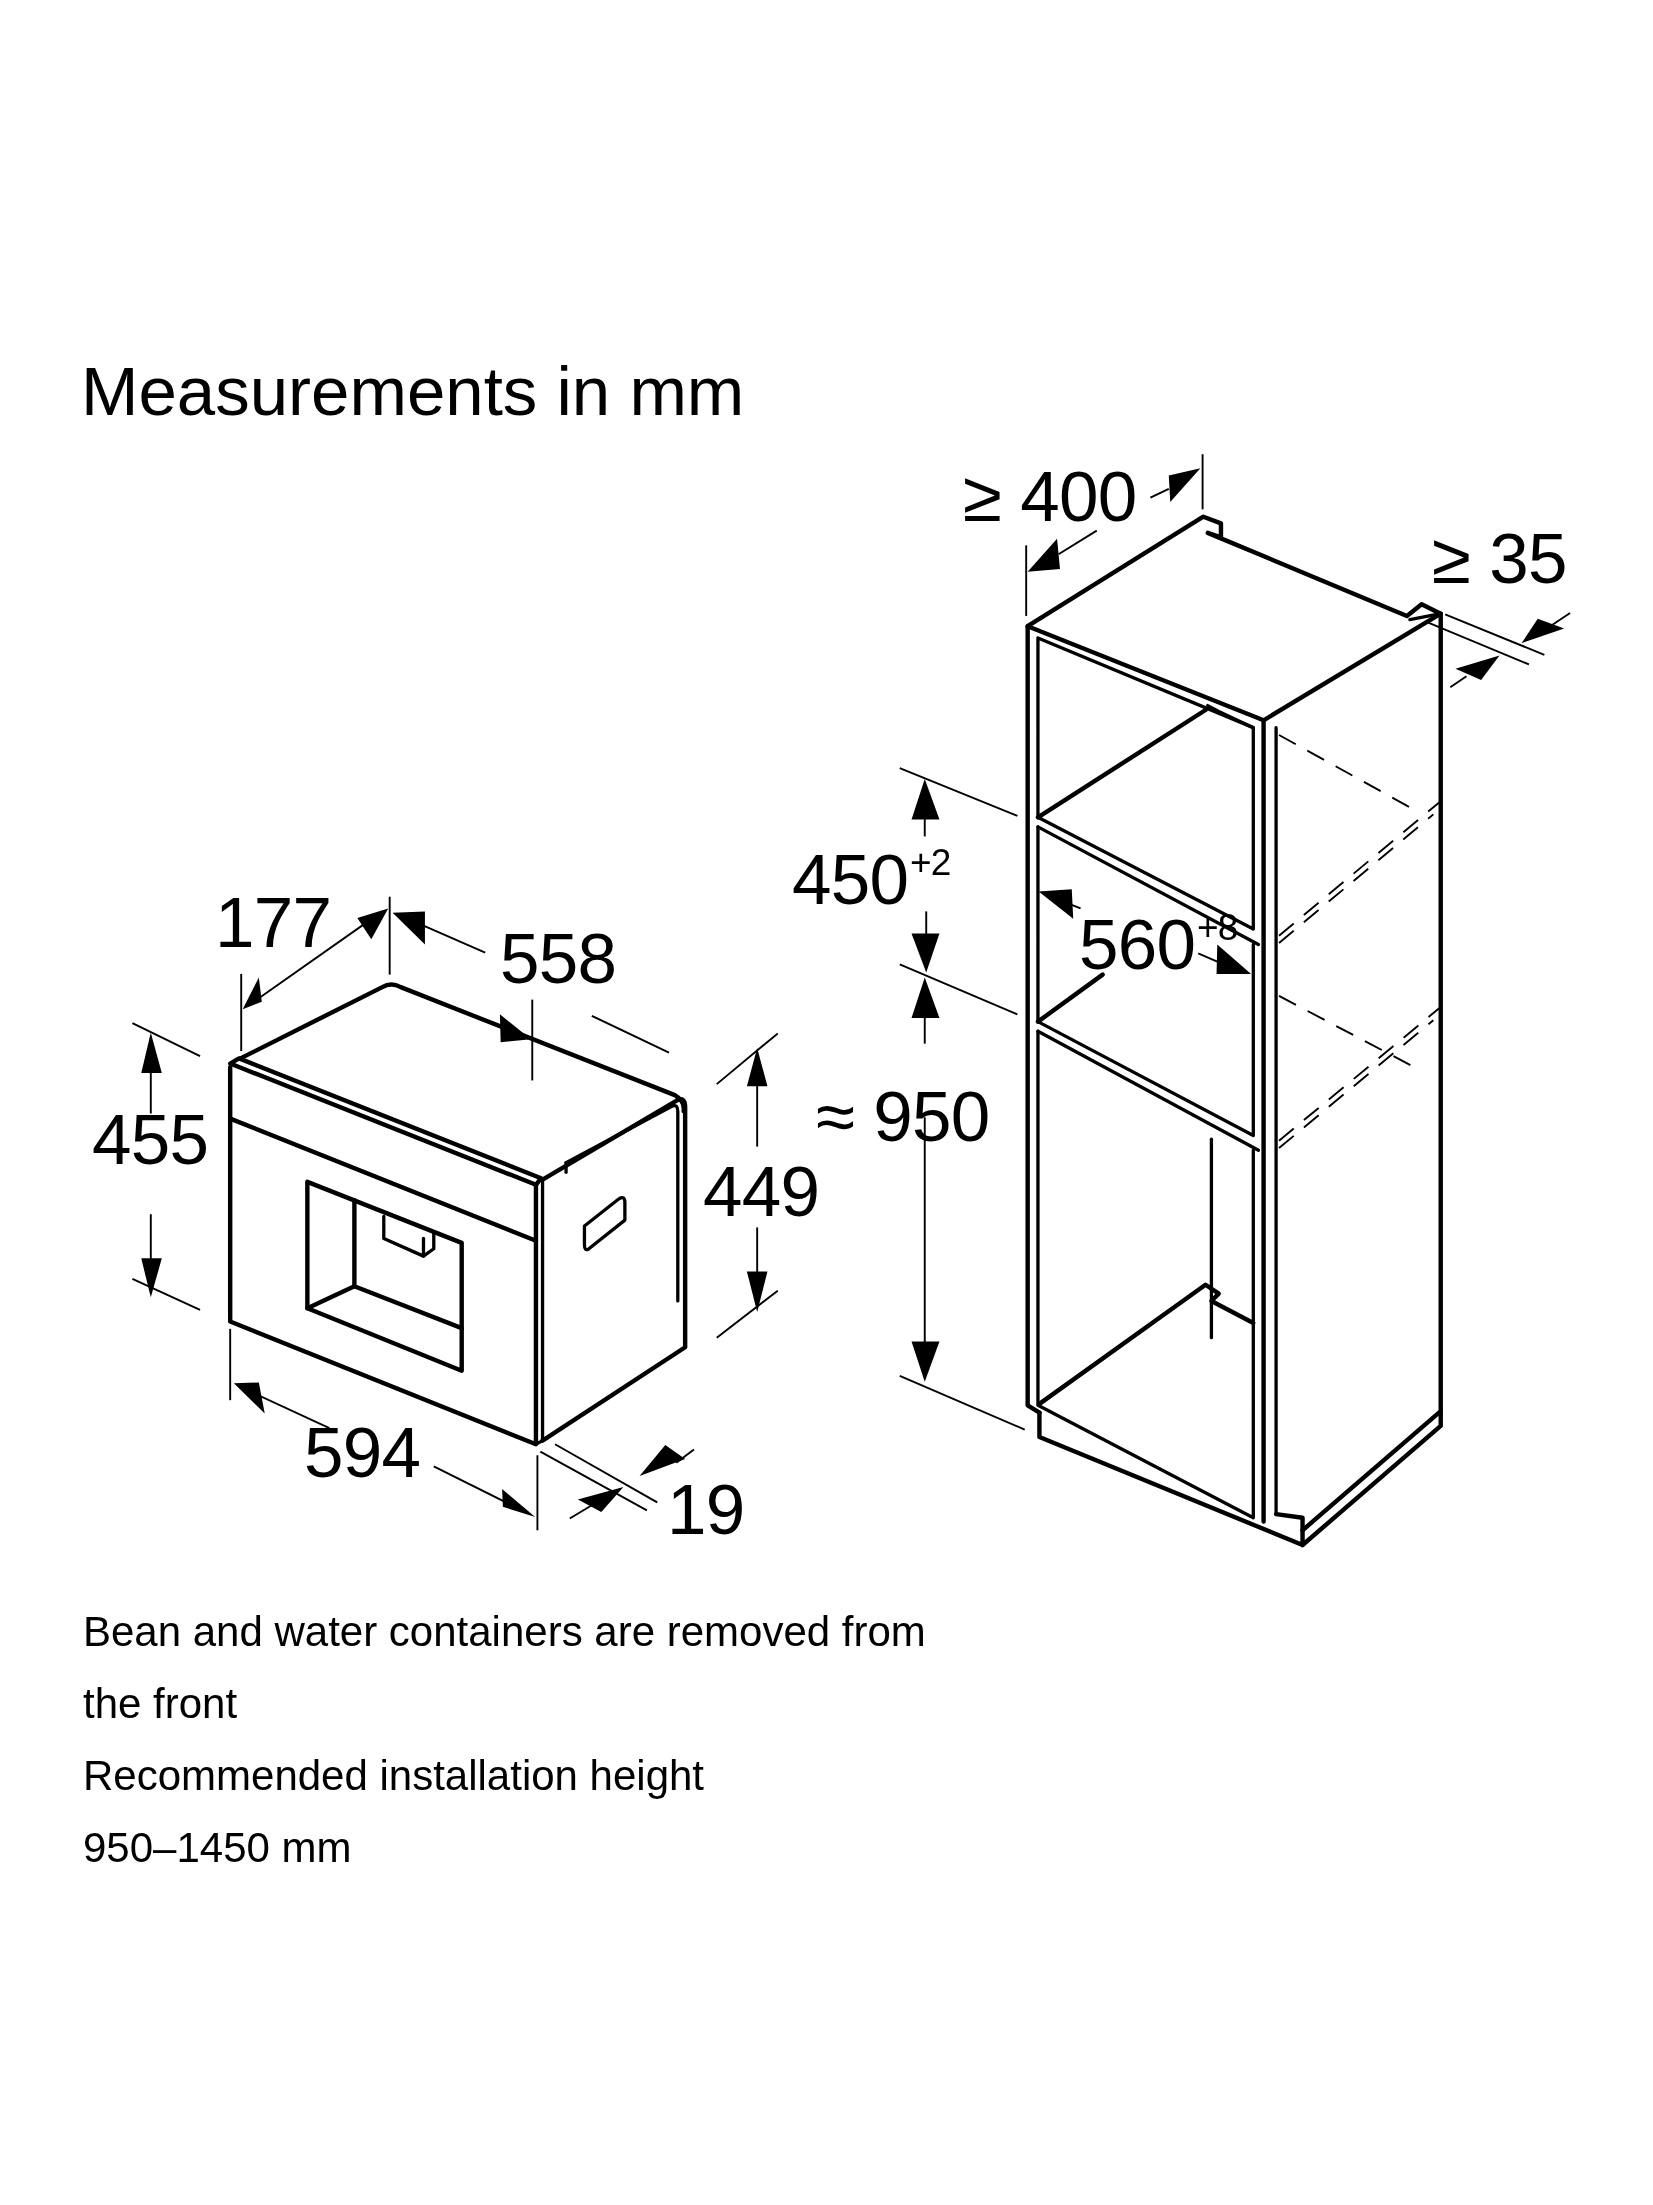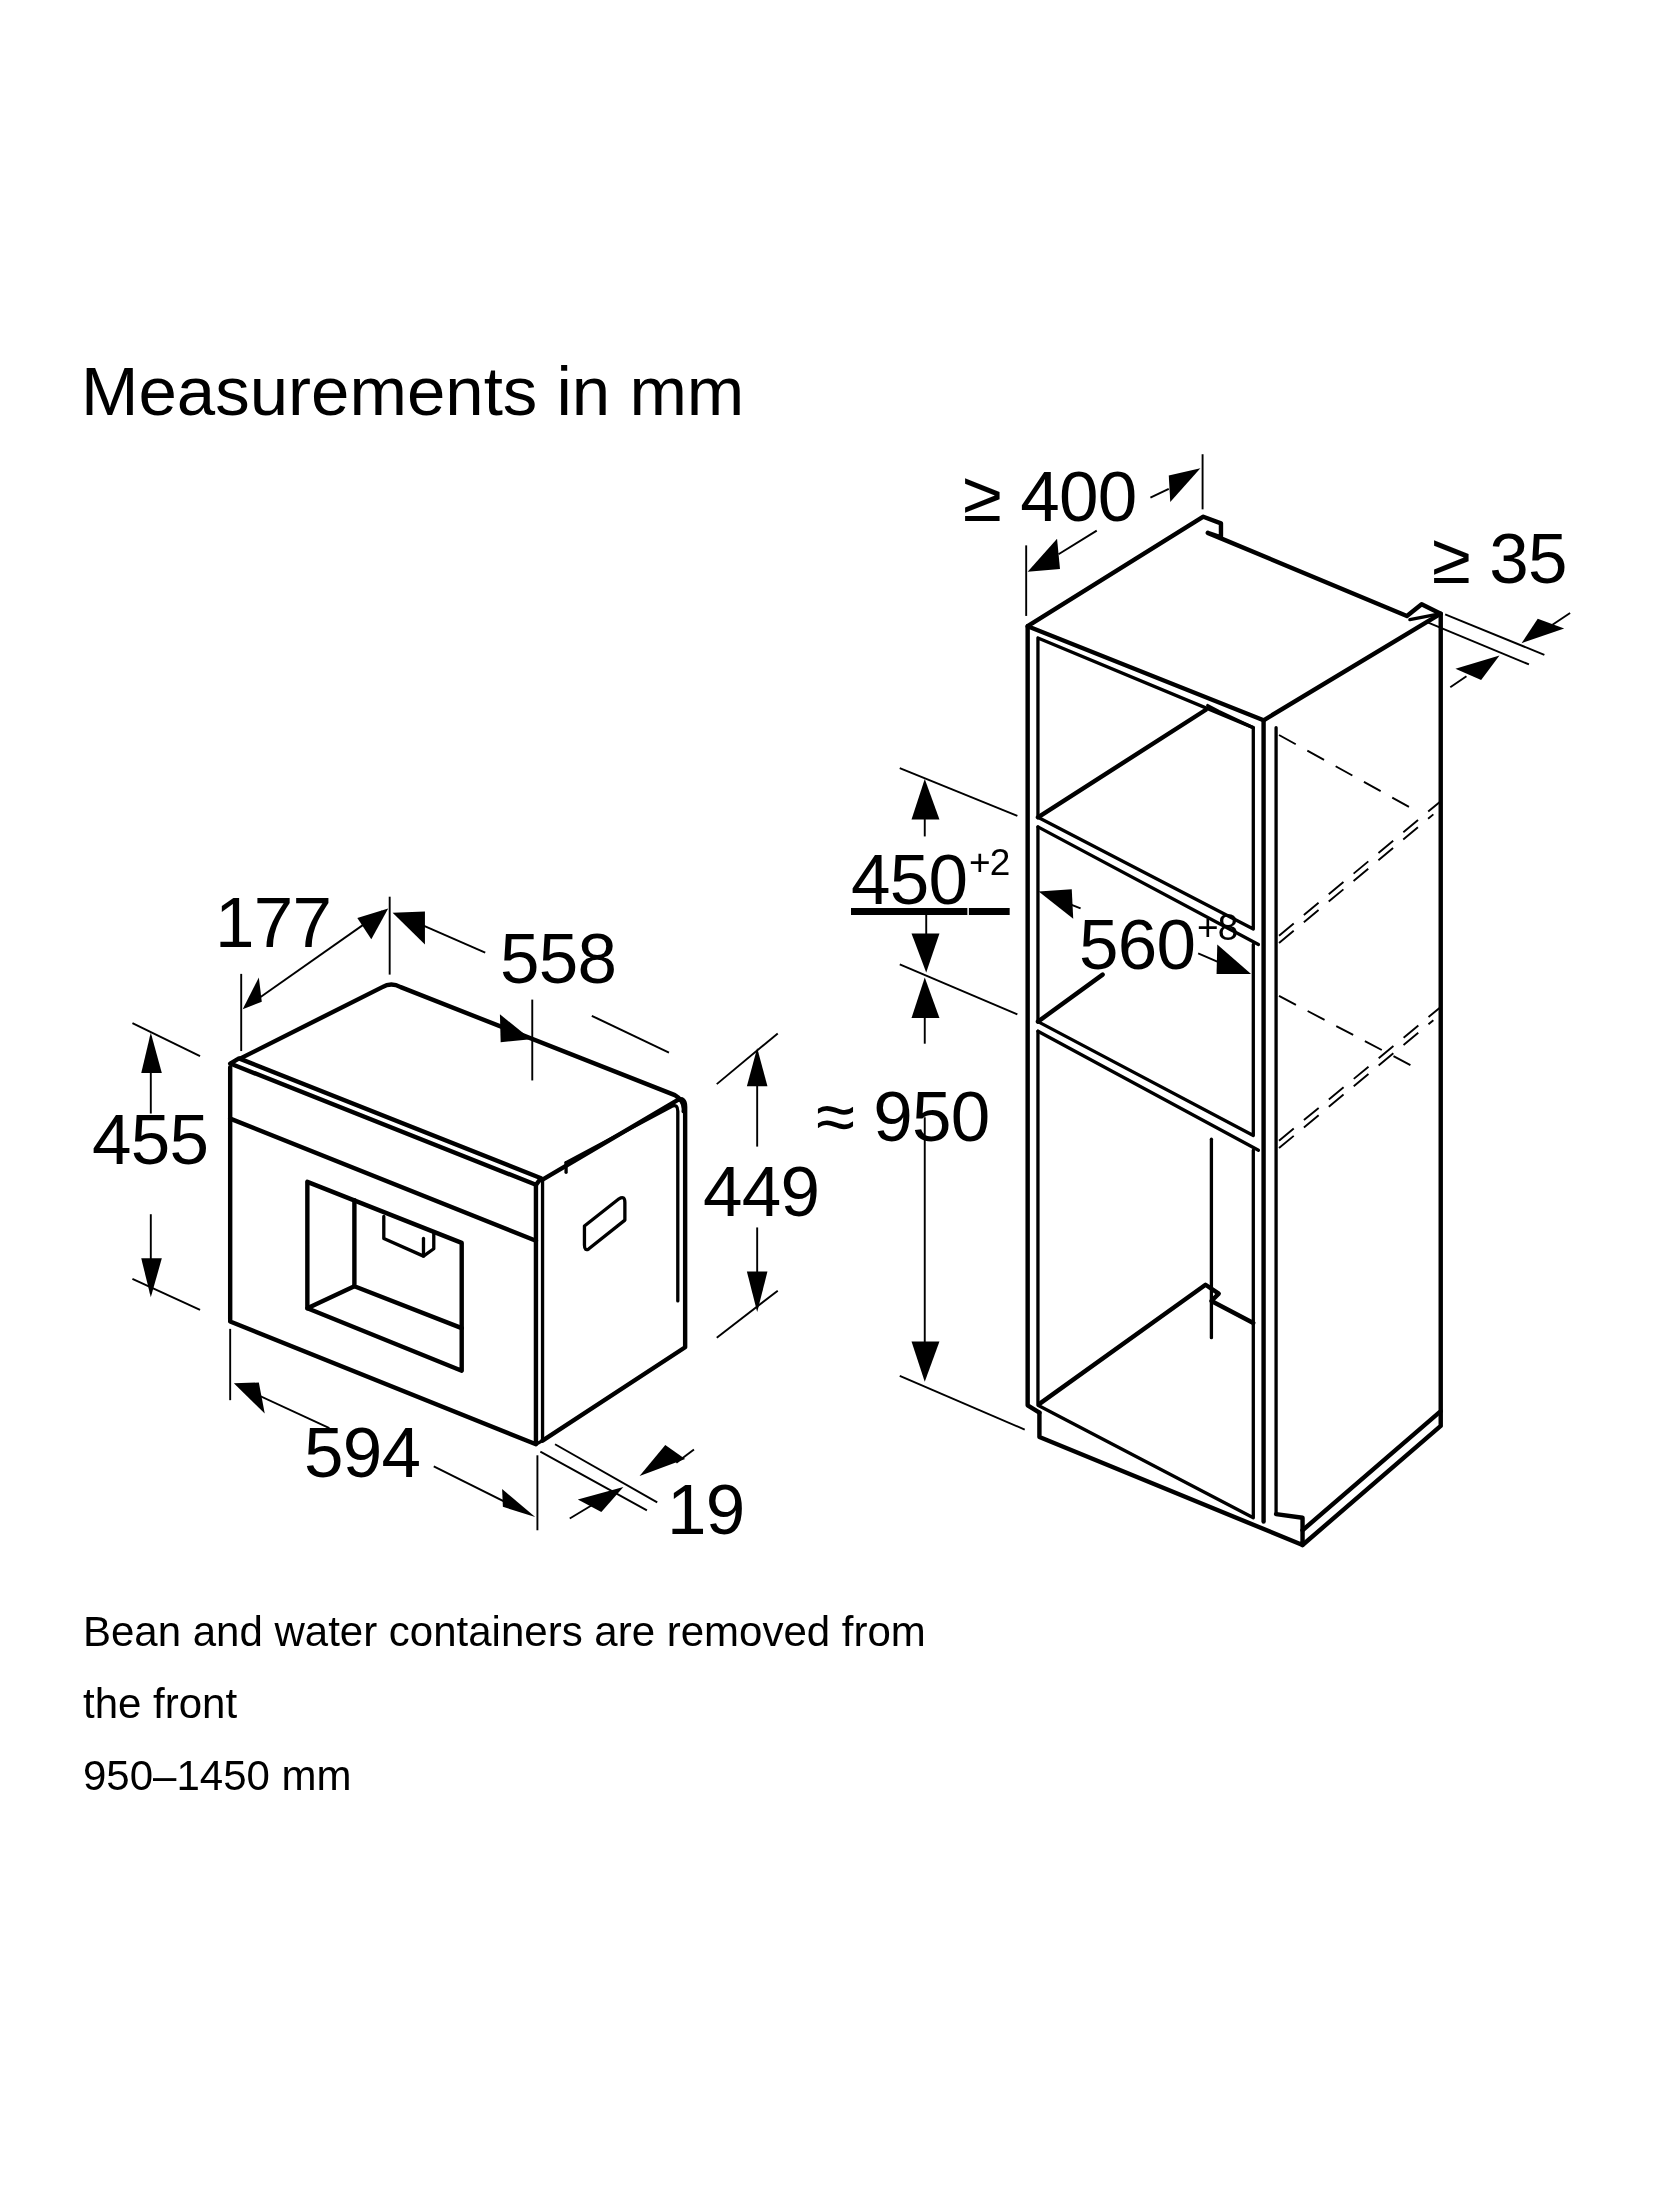--- a/index.html
+++ b/index.html
@@ -168,22 +168,23 @@
 
 <div class="lbl" style="left:215px; top:887px;">177</div>
 <div class="lbl" style="left:500px; top:923px;">558</div>
 <div class="lbl" style="left:92px; top:1104px;">455</div>
 <div class="lbl" style="left:703px; top:1156px;">449</div>
 <div class="lbl" style="left:304px; top:1417px;">594</div>
 <div class="lbl" style="left:667px; top:1474px;">19</div>
 
 <div class="lbl" style="left:963px; top:461px;">≥ 400</div>
 <div class="lbl" style="left:1432px; top:523px;">≥ 35</div>
-<div class="lbl" style="left:851px; top:844px;text-decoration:underline;"><span>450</span><span class="sup">+2</span></div>
+<div class="lbl" style="left:792px; top:844px;"><span>450</span><span class="sup">+2</span></div>
 <div class="lbl" style="left:1079px; top:909px;"><span>560</span><span class="sup">+8</span></div>
 <div class="lbl" style="left:816px; top:1052px;margin-top:29px;">≈ 950</div>
 
 <div class="notes">
   <div>Bean and water containers are removed from</div>
   <div>the front</div>
+  <div>Recommended installation height</div>
   <div>950–1450 mm</div>
 </div>
 
 
 </body></html>

